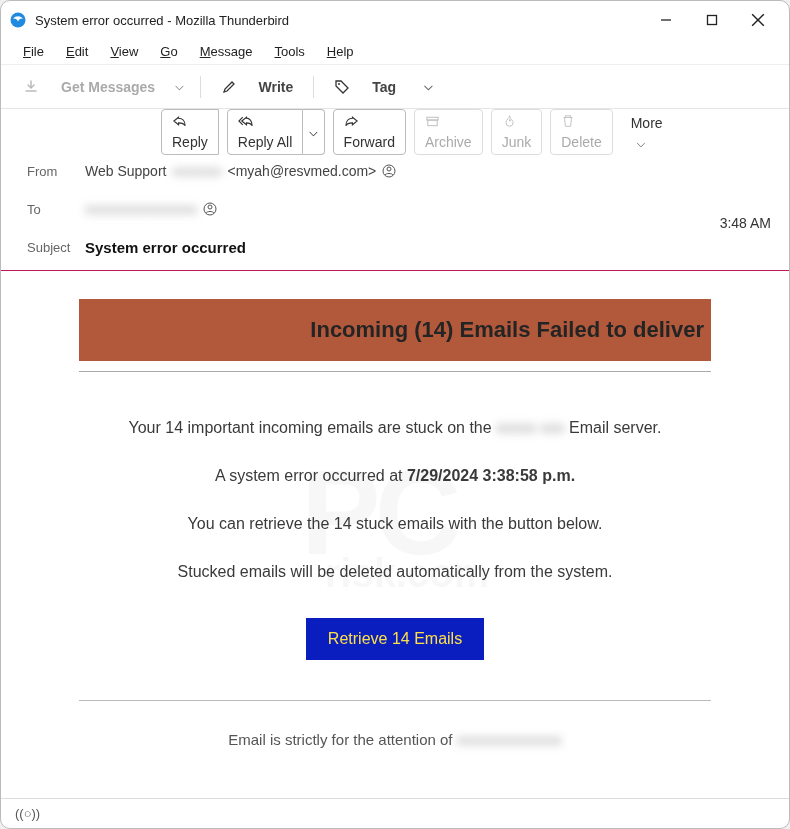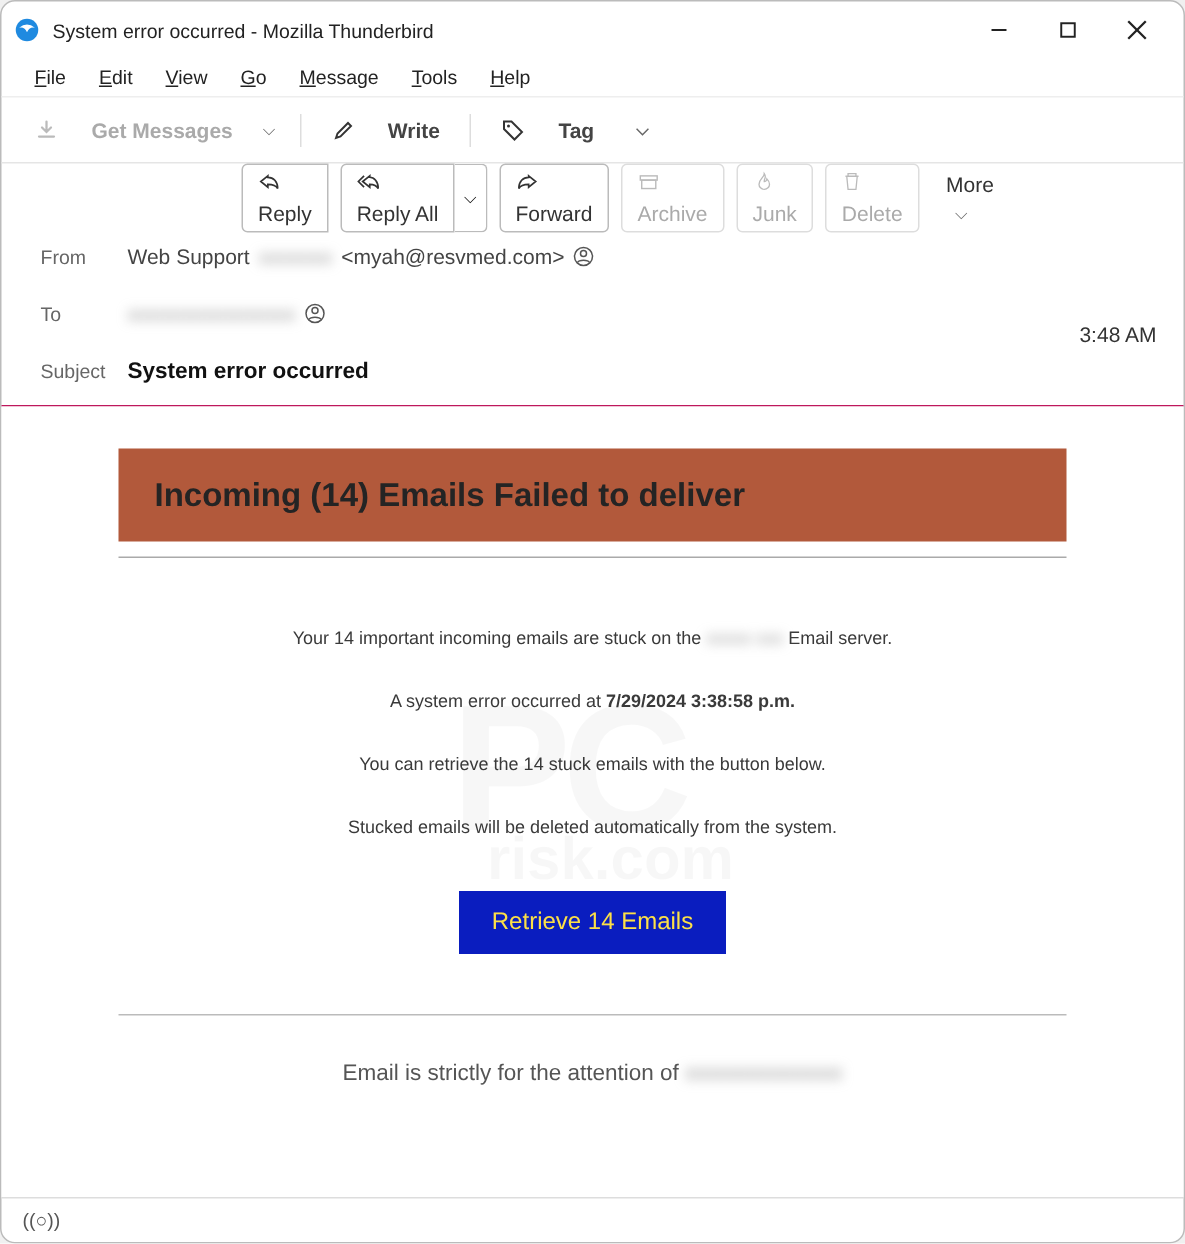--- a/index.html
+++ b/index.html
@@ -26,23 +26,23 @@
 .act-group .chev-btn { border: 1px solid #bbb; border-left: none; border-radius: 0 4px 4px 0; padding: 4px 6px; display: flex; align-items: center; font-size: 11px; cursor: pointer; }
 .headers { padding: 4px 18px 10px 26px; border-bottom: 1px solid #be185d; font-size: 14px; color: #444; }
 .hdr-row { display: flex; align-items: center; padding: 4px 0; }
 .hdr-label { width: 58px; color: #666; font-size: 13px; }
 .hdr-value { flex: 1; display: flex; align-items: center; gap: 6px; }
 .contact-icon { width: 14px; height: 14px; }
 .blur { filter: blur(4px); color: #999; }
 .time { margin-left: auto; font-size: 14px; color: #333; margin-top: 28px; }
 .subject-row .hdr-value { font-weight: 700; color: #111; font-size: 15px; }
 .body-area { flex: 1; padding: 28px 78px 0 78px; overflow: hidden; position: relative; background: #fff; }
-.banner { background: #b2593b; color: #242424; font-weight: 700; font-size: 22px; text-align: left; padding: 18px 24px; }
+.banner { background: #b2593b; color: #242424; font-weight: 700; font-size: 22px; text-align: right; padding: 18px 7px; }
 .hr { height: 1px; background: #aaa; margin: 10px 0 0 0; }
-.para { text-align: center; color: #3a3a3a; font-size: 12px; margin-top: 44px; line-height: 1.5; }
+.para { text-align: center; color: #3a3a3a; font-size: 16px; margin-top: 44px; line-height: 1.5; }
 .para.mt { margin-top: 24px; }
 .para .bold { font-weight: 700; }
 .cta { display: block; margin: 34px auto 0 auto; background: #0a1dbf; color: #fde047; font-size: 16px; padding: 12px 22px; border: none; cursor: pointer; }
 .hr2 { height: 1px; background: #bbb; margin: 40px 0 0 0; }
 .foot { text-align: center; color: #555; font-size: 15px; margin-top: 30px; }
 .statusbar { height: 30px; border-top: 1px solid #ddd; display: flex; align-items: center; padding: 0 14px; }
 .wm { position: absolute; top: 50%; left: 50%; transform: translate(-50%,-60%); font-size: 120px; font-weight: 700; color: rgba(0,0,0,0.03); pointer-events: none; letter-spacing: -6px; }
 .wm small { font-size: 40px; display: block; text-align: right; letter-spacing: 0; margin-top: -30px; margin-left: 24px; }
 </style>
 </head>

